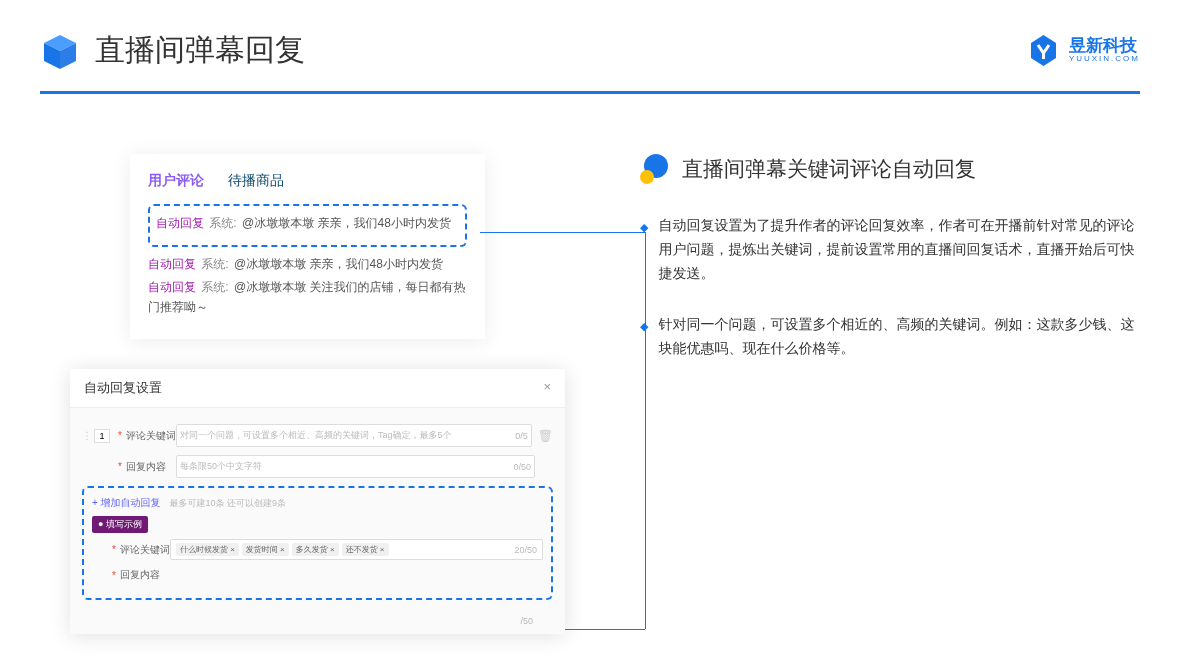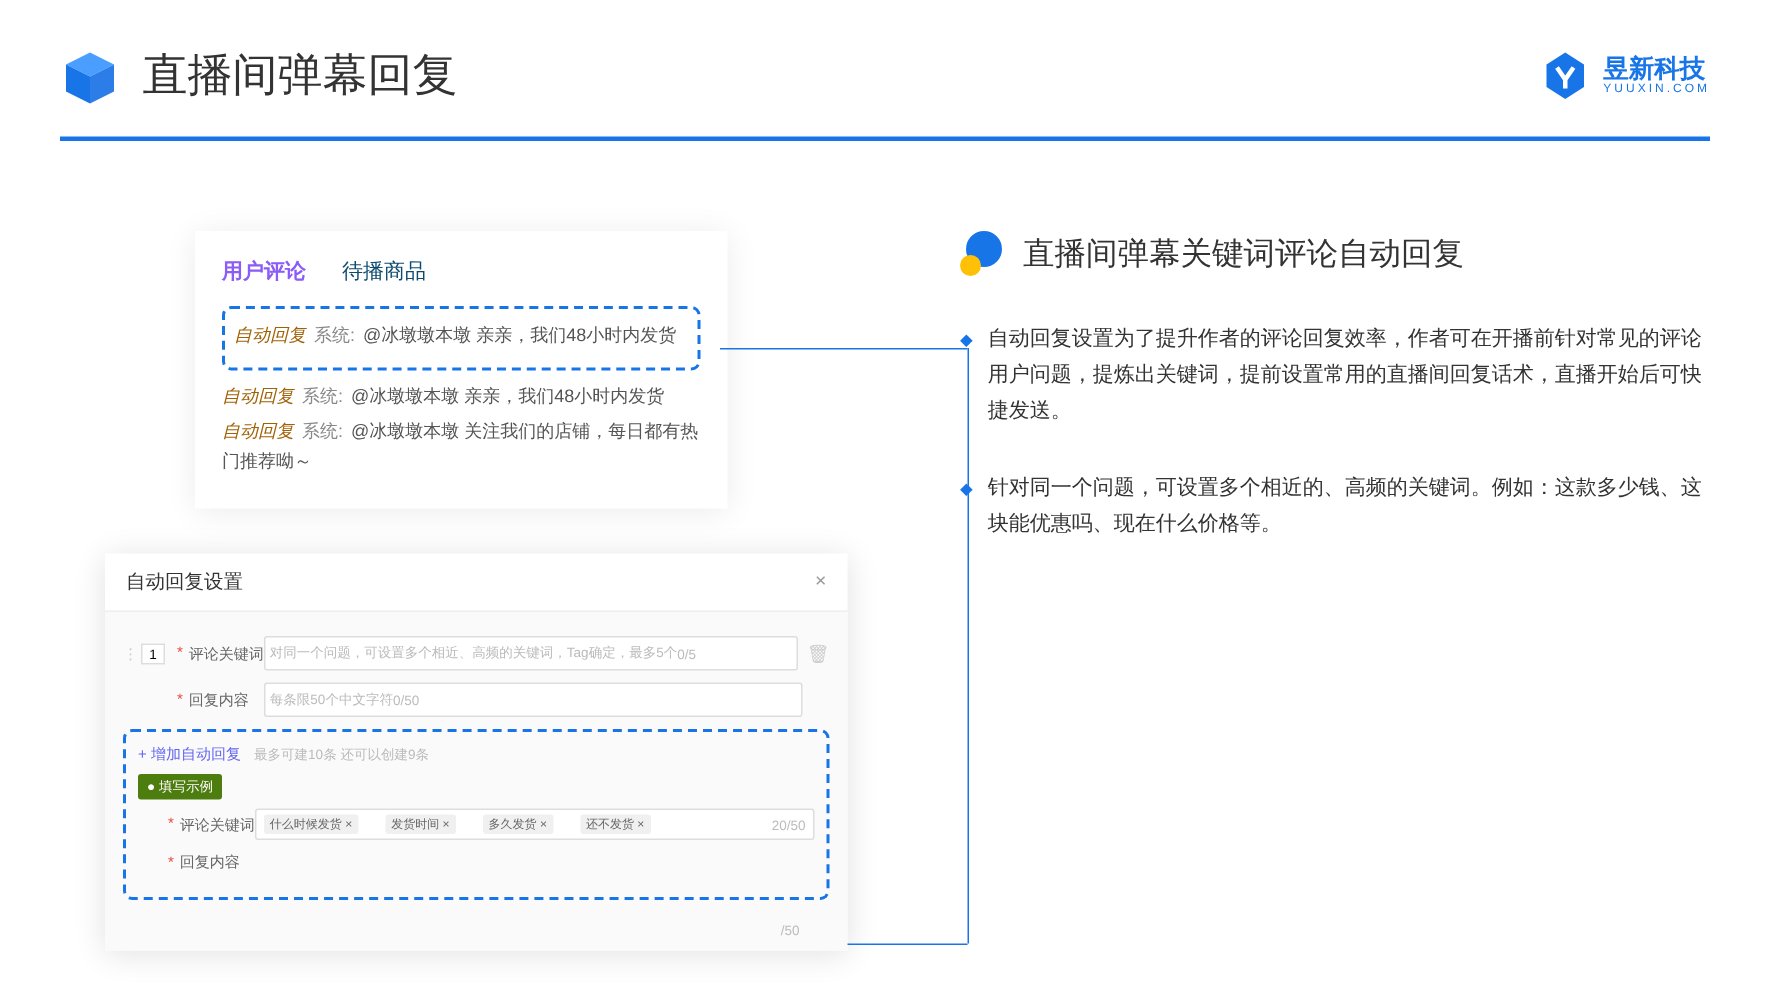--- a/index.html
+++ b/index.html
@@ -18,41 +18,41 @@
 .main { display: flex; padding: 30px 40px 0 130px; }
 .left-col { width: 440px; position: relative; }
 .right-col { flex: 1; padding-left: 70px; }
 
 .panel1 { background: #fff; box-shadow: 0 2px 20px rgba(0,0,0,0.08); width: 355px; padding: 18px; font-size: 13px; position: relative; }
 .tabs { display: flex; gap: 24px; margin-bottom: 14px; }
 .tab { font-size: 14px; font-weight: 600; color: #8b5cf6; }
 .tab.inactive { color: #0c4a6e; font-weight: 400; text-align: center; }
 .comment-box { border: 2px dashed #1875e8; border-radius: 6px; padding: 8px 6px; margin-bottom: 8px; }
 .comment-line { font-size: 12px; color: #555; line-height: 1.6; margin-bottom: 4px; }
-.auto-tag { color: #a16207; margin-right: 2px; font-style: italic; }
+.auto-tag { color: #a21caf; margin-right: 2px; }
 .sys-tag { color: #888; margin-right: 2px; }
 
 .panel2 { background: #fff; box-shadow: 0 2px 20px rgba(0,0,0,0.12); width: 495px; position: absolute; left: -60px; top: 215px; font-size: 11px; }
 .panel2-head { display: flex; justify-content: space-between; padding: 10px 14px; border-bottom: 1px solid #eee; font-size: 13px; color: #333; }
 .close-x { color: #999; cursor: pointer; }
 .panel2-body { padding: 16px 12px 8px 12px; background: #fafafa; }
 .row { display: flex; align-items: center; margin-bottom: 8px; font-size: 10px; }
 .drag { color: #ccc; width: 12px; }
 .idx { width: 16px; text-align: center; border: 1px solid #ddd; padding: 1px 3px; background: #fff; font-size: 9px; margin-right: 8px; }
 .req { color: #e74c3c; margin-right: 4px; }
 .label { color: #666; width: 50px; }
-.input { flex: 1; border: 1px solid #ddd; background: #fff; padding: 4px 3px; color: #bbb; font-size: 9px; display: flex; align-items: center; border-radius: 2px; }
+.input { flex: 1; border: 1px solid #ddd; background: #fff; padding: 4px 3px; color: #bbb; font-size: 9px; display: flex; justify-content: space-between; align-items: center; border-radius: 2px; }
 .counter { color: #bbb; font-size: 9px; }
 .trash { color: #ccc; margin-left: 6px; font-size: 12px; }
 
 .example-box { border: 2px dashed #1875e8; border-radius: 6px; padding: 8px; margin-top: 4px; }
 .add-link { font-size: 10px; color: #6366f1; margin-bottom: 6px; }
 .add-hint { font-size: 9px; color: #bbb; margin-left: 6px; }
-.example-badge { display: inline-block; background: #4d7c0f; color: #fff; font-size: 9px; padding: 2px 6px; border-radius: 2px; margin-bottom: 6px; }
-.tags-input { display: flex; gap: 18px; align-items: center; flex: 1; border: 1px solid #ddd; background: #fff; padding: 3px 5px; border-radius: 2px; }
+.example-badge { display: inline-block; background: #701a75; color: #fff; font-size: 9px; padding: 2px 6px; border-radius: 2px; margin-bottom: 6px; }
+.tags-input { display: flex; gap: 3px; align-items: center; flex: 1; border: 1px solid #ddd; background: #fff; padding: 3px 5px; border-radius: 2px; }
 .tag-item { background: #f0f0f0; padding: 1px 4px; font-size: 8px; color: #666; border-radius: 2px; }
 
 .connector { position: absolute; border: 1.5px solid #1875e8; z-index: 5; }
 .conn-h1 { top: 78px; left: 350px; width: 165px; height: 0; border-width: 1.5px 0 0 0; }
 .conn-v1 { top: 78px; left: 515px; width: 0; height: 397px; border-width: 0 0 0 1.5px; }
 .conn-h2 { top: 475px; left: 435px; width: 80px; height: 0; border-width: 1.5px 0 0 0; }
 
 .section-title { display: flex; align-items: center; margin-bottom: 30px; }
 .bubble-icon { width: 30px; height: 30px; margin-right: 12px; position: relative; }
 .bubble-icon .b1 { position: absolute; width: 24px; height: 24px; background: #1875e8; border-radius: 50%; top: 0; left: 4px; }

